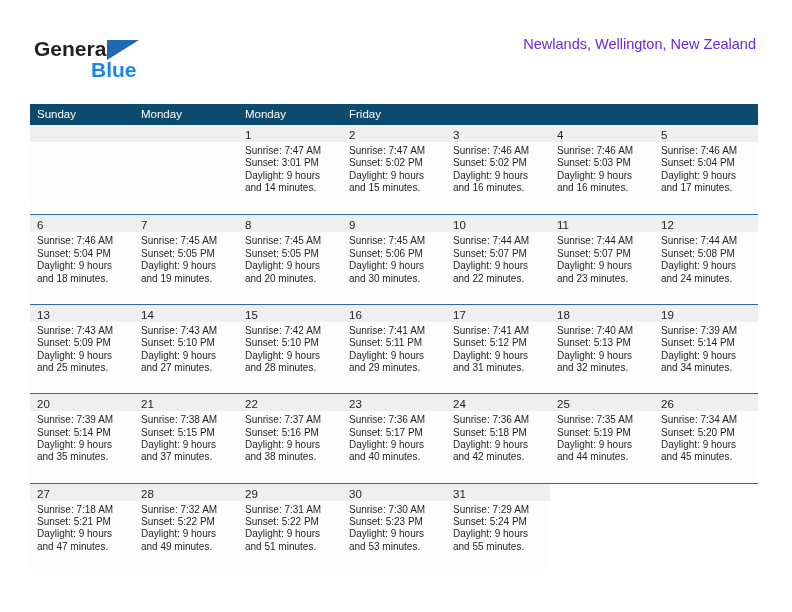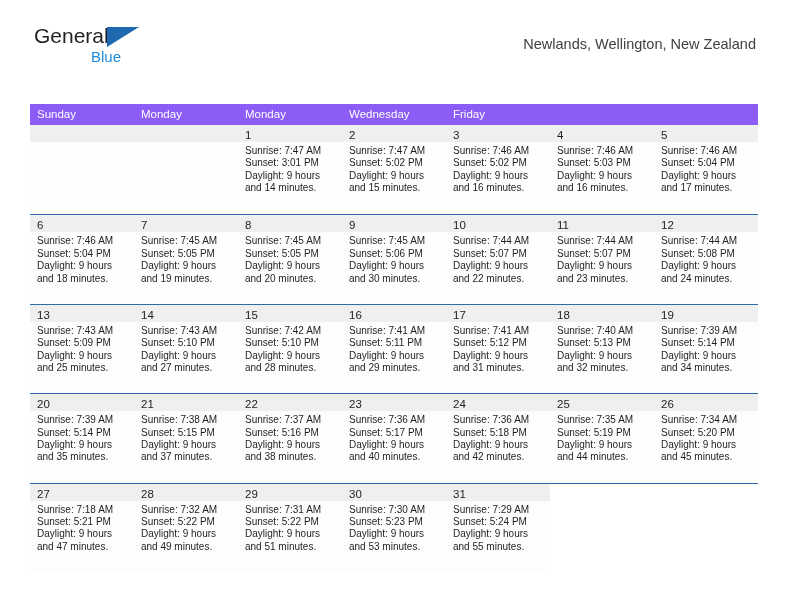--- a/index.html
+++ b/index.html
@@ -25,23 +25,24 @@
   .header {
     position: absolute;
     left: 0;
     top: 0;
     width: 792px;
     height: 104px;
   }
   .logo {
     position: absolute;
     left: 34px;
-    top: 24px;
+    top: 37px;
     width: 130px;
     height: 46px;
+    font-weight: bold;
   }
   .logo-general {
     position: absolute;
     left: 0;
     top: 0;
     font-size: 21px;
     letter-spacing: 0px;
     color: #231f20;
     font-family: "Liberation Sans", sans-serif;
     line-height: 24px;
@@ -52,57 +53,57 @@
     top: 3px;
     width: 0;
     height: 0;
     border-left: 32px solid #1f69b0;
     border-bottom: 20px solid transparent;
   }
   .logo-blue {
     position: absolute;
     left: 57px;
     top: 21px;
-    font-size: 15px;
+    font-size: 21px;
     color: #1b8ade;
     line-height: 24px;
   }
 
   .title-block {
     position: absolute;
     right: 36px;
     top: 30px;
     text-align: right;
   }
   .cal-title {
     font-size: 27px;
     color: #1a1a1a;
     line-height: 33px;
     white-space: nowrap;
   }
   .cal-subtitle {
     margin-top: 5px;
     font-size: 14.5px;
-    color: #404040;
+    color: #6d28d9;
     line-height: 19px;
     white-space: nowrap;
   }
 
   
   .calendar {
     position: absolute;
     left: 30px;
     top: 104px;
     width: 728px;
   }
   .dow-row {
     display: flex;
     width: 728px;
     height: 21px;
-    background: #8b5cf6;
+    background: #0c4a6e;
   }
   .dow {
     flex: 0 0 104px;
     width: 104px;
     box-sizing: border-box;
     padding-left: 7px;
     color: #ffffff;
     font-size: 11.5px;
     line-height: 21px;
     white-space: nowrap;
@@ -173,21 +174,20 @@
       <div class="cal-subtitle">Newlands, Wellington, New Zealand</div>
     </div>
 
   </div>
 
   <div class="calendar">
     <div class="dow-row" id="dow-row">
         <div class="dow">Sunday</div>
         <div class="dow">Monday</div>
         <div class="dow">Monday</div>
-        <div class="dow">Wednesday</div>
         <div class="dow">Friday</div>
       </div>
     <div class="weeks" id="weeks">
         <div class="week-row first">
           <div class="day-cell">
             <div class="date-band"><span class="date-num"></span></div>
           </div>
           <div class="day-cell">
             <div class="date-band"><span class="date-num"></span></div>
           </div>

